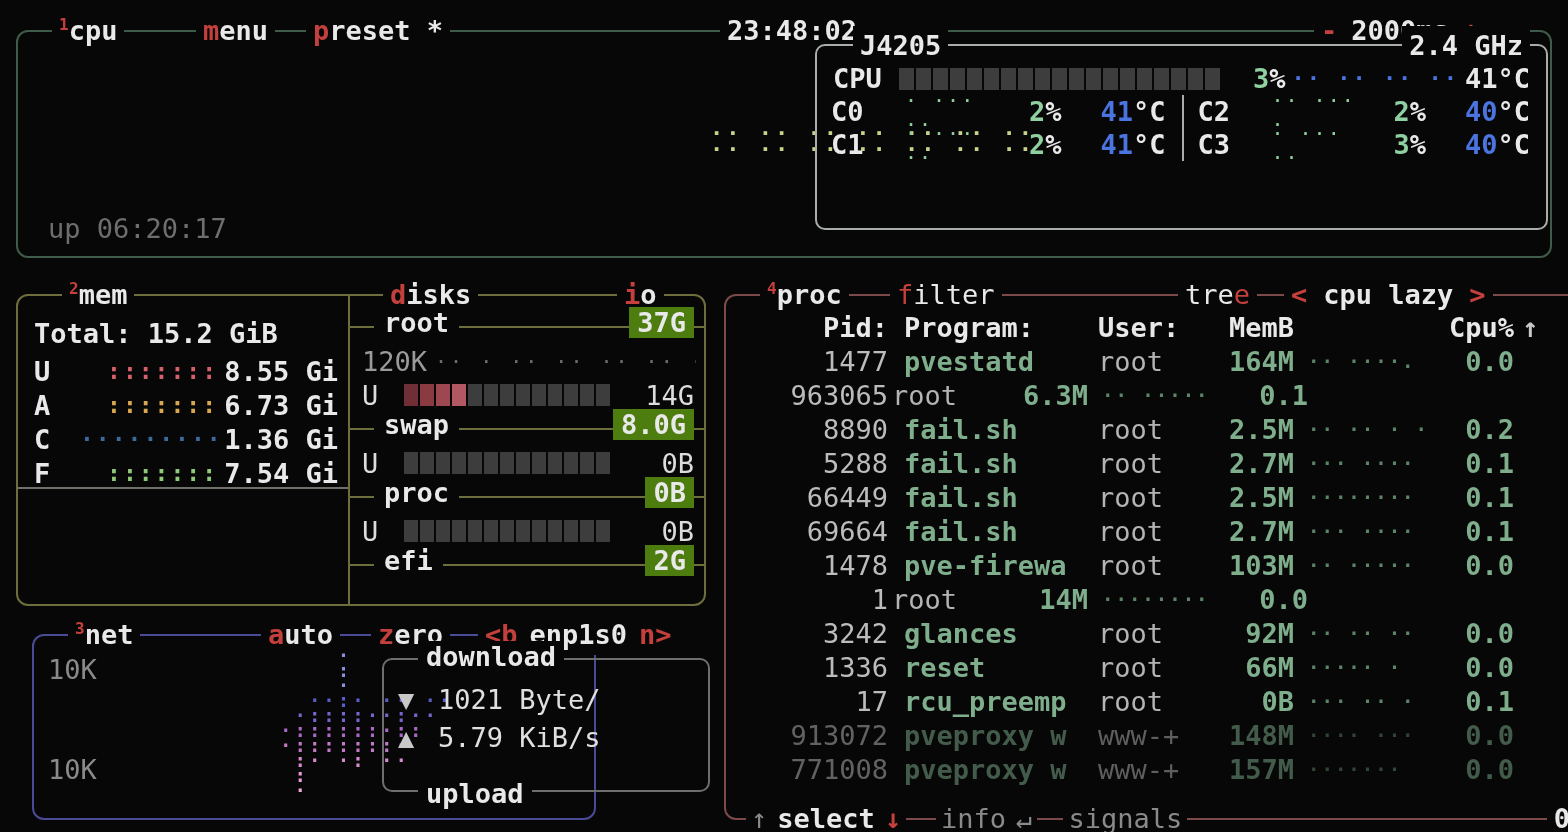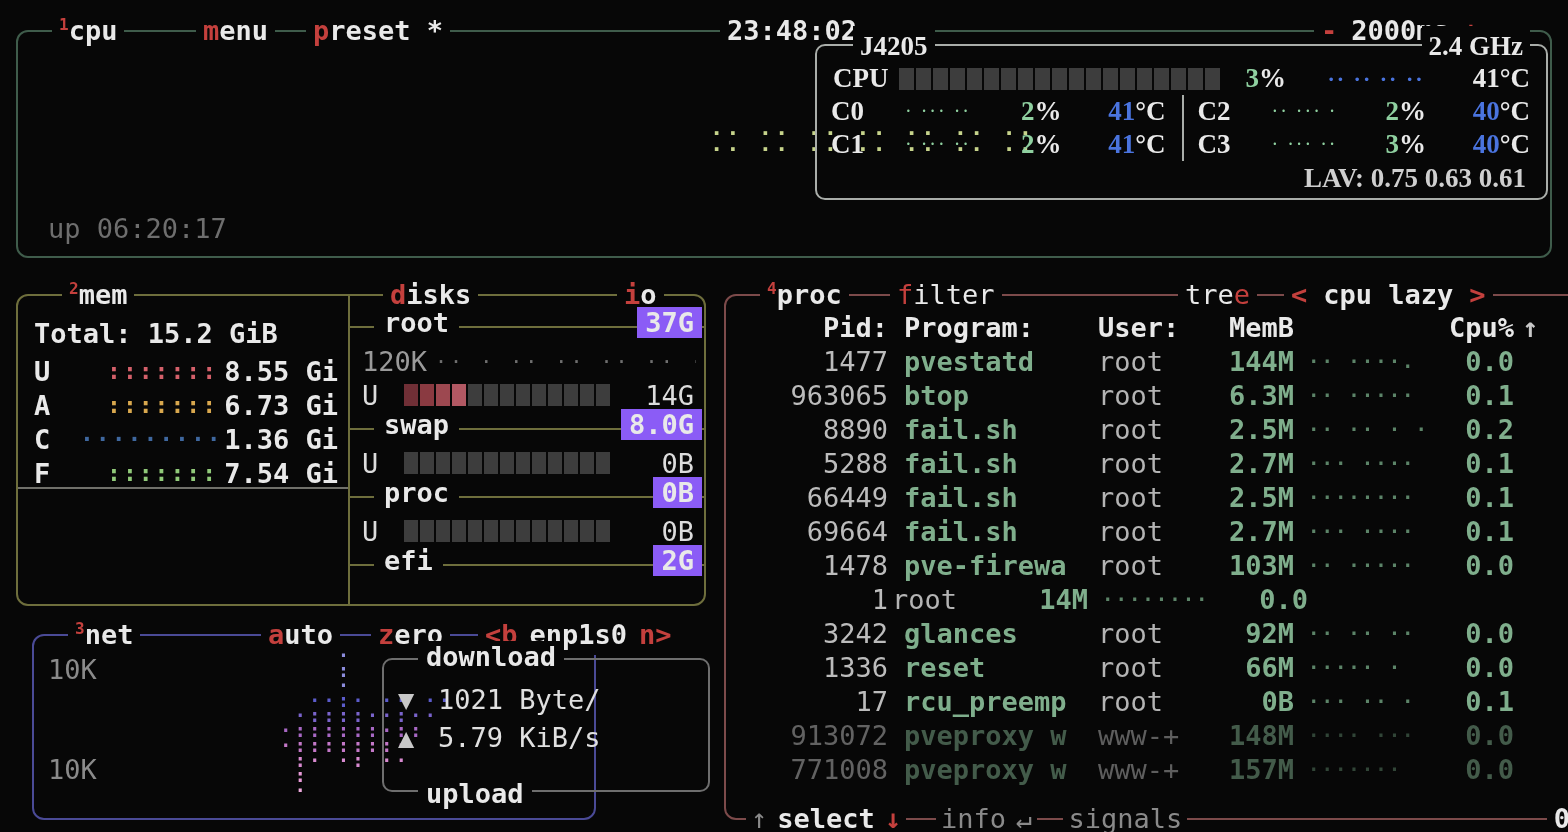--- a/index.html
+++ b/index.html
@@ -16,22 +16,22 @@
   .red { color:#c4403d; } .grn { color:#8fd0a0; } .blu { color:#4a74df; }
   .gry { color:#8a8a8a; }
   .reg { font-weight:normal; }
   .sup { font-size:16px; vertical-align:super; line-height:0; }
 
   
   #cpu-box  { left:16px; top:30px; width:1536px; height:228px; border-color:#3f5c4b; }
   #uptime   { position:absolute; left:30px; bottom:12px; color:#6e6e6e; font-weight:normal; }
   #cpu-graph{ position:absolute; left:692px; top:94px; color:#c6d38b;
               font-size:22px; letter-spacing:3px; line-height:16px; white-space:pre; }
-  #cpu-panel{ position:absolute; left:797px; top:12px; width:733px; height:156px;
-              border:2px solid #a9ada9; border-radius:10px;font-family:Liberation Serif, serif; }
+  #cpu-panel{ position:absolute; left:797px; top:12px; width:733px; height:186px;
+              border:2px solid #a9ada9; border-radius:10px; }
   .cpurow { display:flex; align-items:center; height:33px; padding:0 16px; }
   .cpurow .lbl { width:66px; }
   .meter { display:flex; gap:2px; }
   .meter i { display:block; width:15px; height:22px; background:#3d3d3d; }
   .cpurow .pct  { width:66px; text-align:right; }
   .cpurow .dots { width:180px; text-align:center; color:#4a74df; font-size:22px; letter-spacing:2px; }
   .cpurow .temp { flex:1; text-align:right; }
   .coregrid { display:grid; grid-template-columns:1fr 1fr; }
   .core { display:flex; align-items:center; height:33px; padding:0 16px 0 14px; }
   .core.rcol { border-left:2px solid #a9ada9; }
@@ -48,21 +48,21 @@
   #memwrap { position:absolute; left:0; top:0; width:330px; padding:22px 10px 0 16px; }
   .memtotal { height:36px; }
   .memrow { display:flex; align-items:center; height:34px; }
   .memlabel { width:46px; }
   .memdots { flex:1; text-align:right; font-size:23px; letter-spacing:2px; line-height:1; overflow:hidden; white-space:nowrap; }
   .memval { width:120px; text-align:right; white-space:pre; }
   #diskwrap { position:absolute; left:332px; top:0; right:0; bottom:0; padding-top:14px; }
   .dtitle { position:relative; height:34px; }
   .dtitle .line { position:absolute; left:0; right:0; top:16px; height:2px; background:#6e6e3c; }
   .dtitle .name { position:absolute; left:24px; top:-3px; background:#070707; padding:0 10px; }
-  .dtitle .size { position:absolute; right:2px; top:-3px; background:#8b5cf6; padding:0 8px; }
+  .dtitle .size { position:absolute; right:10px; top:-3px; background:#4d7c0f; padding:0 8px; }
   .diorow { display:flex; align-items:center; height:34px; padding:0 8px 0 12px;
             font-weight:normal; color:#9a9a9a; }
   .iodots { flex:1; overflow:hidden; white-space:nowrap; color:#6f6f6f; font-size:20px; letter-spacing:3px; padding-left:8px; }
   .dmrow { display:flex; align-items:center; height:34px; padding:0 10px 0 12px; }
   .dmrow .u { width:42px; font-weight:normal; color:#dcdcdc; }
   .dmrow .meter i { width:14px; }
   .dmrow .val { flex:1; text-align:right; font-weight:normal; color:#dcdcdc; }
 
   
   #net-box { left:16px; top:634px; width:564px; height:186px; border-color:#4a4a96;margin-left:16px; }
@@ -165,21 +165,20 @@
         <span class="cpct"><span class="grn">2</span><span>%</span></span>
         <span class="ctemp"><span class="blu">41</span><span>°C</span></span>
       </div>
       <div class="core rcol">
         <span class="clbl">C3</span>
         <span class="cdots">· ··· ··</span>
         <span class="cpct"><span class="grn">3</span><span>%</span></span>
         <span class="ctemp"><span class="blu">40</span><span>°C</span></span>
       </div>
     </div>
-    <div class="lavrow">LAV: 0.75 0.63 0.61</div>
   </div>
 </div>
 
 <div class="box" id="mem-box">
   <span class="btitle" style="left:44px"><span class="sup red">2</span><span>mem</span></span>
   <span class="btitle" style="left:365px"><span class="red">d</span><span>isks</span></span>
   <span class="btitle" style="left:599px"><span class="red">i</span><span>o</span></span>
 
   <div id="mem-vdiv"></div>
   <div id="mem-hdiv"></div>
@@ -331,28 +330,27 @@
       <span class="c-mem">MemB</span>
       <span class="c-dots"></span>
       <span class="c-cpu">Cpu%</span>
       <span class="sortarrow">↑</span>
     </div>
     <div id="proc-list">
   <div class="prow">
     <span class="c-pid">1477</span>
     <span class="c-prog">pvestatd</span>
     <span class="c-user">root</span>
-    <span class="c-mem">144M</span>
+    <span class="c-mem">164M</span>
     <span class="c-dots">·· ····.</span>
     <span class="c-cpu">0.0</span>
   </div>
 
   <div class="prow">
     <span class="c-pid">963065</span>
-    <span class="c-prog">btop</span>
     <span class="c-user">root</span>
     <span class="c-mem">6.3M</span>
     <span class="c-dots">·· ·····</span>
     <span class="c-cpu">0.1</span>
   </div>
 
   <div class="prow">
     <span class="c-pid">8890</span>
     <span class="c-prog">fail.sh</span>
     <span class="c-user">root</span>

